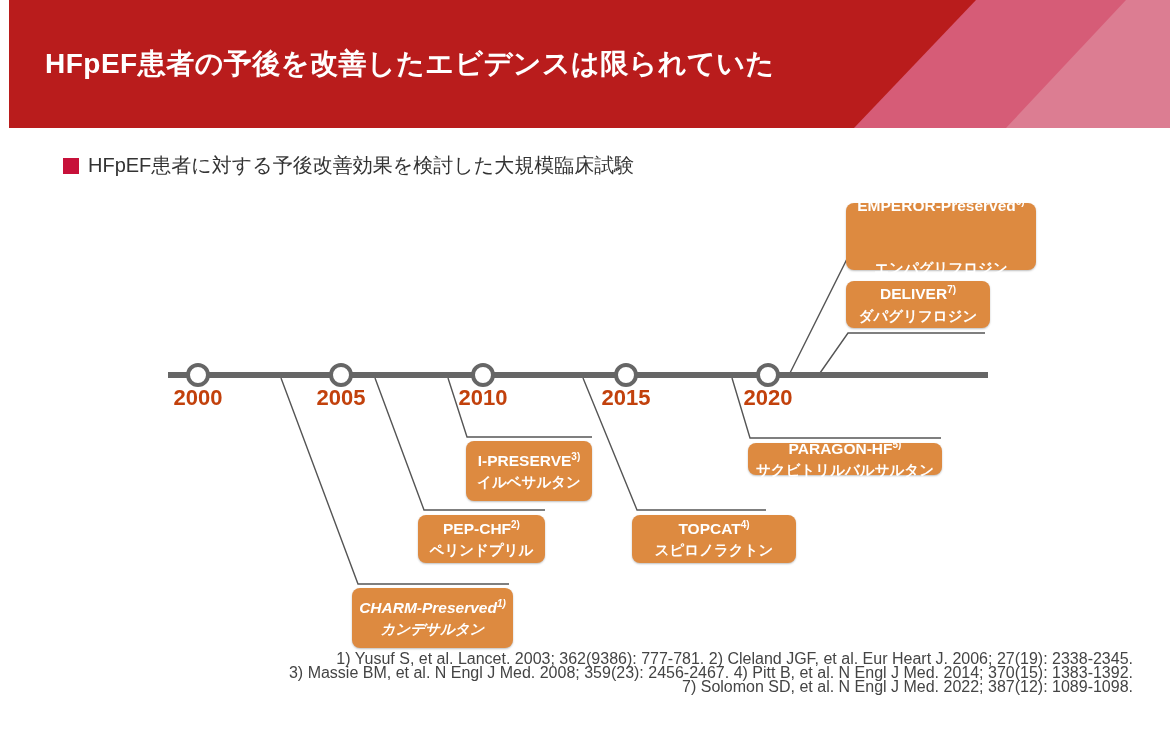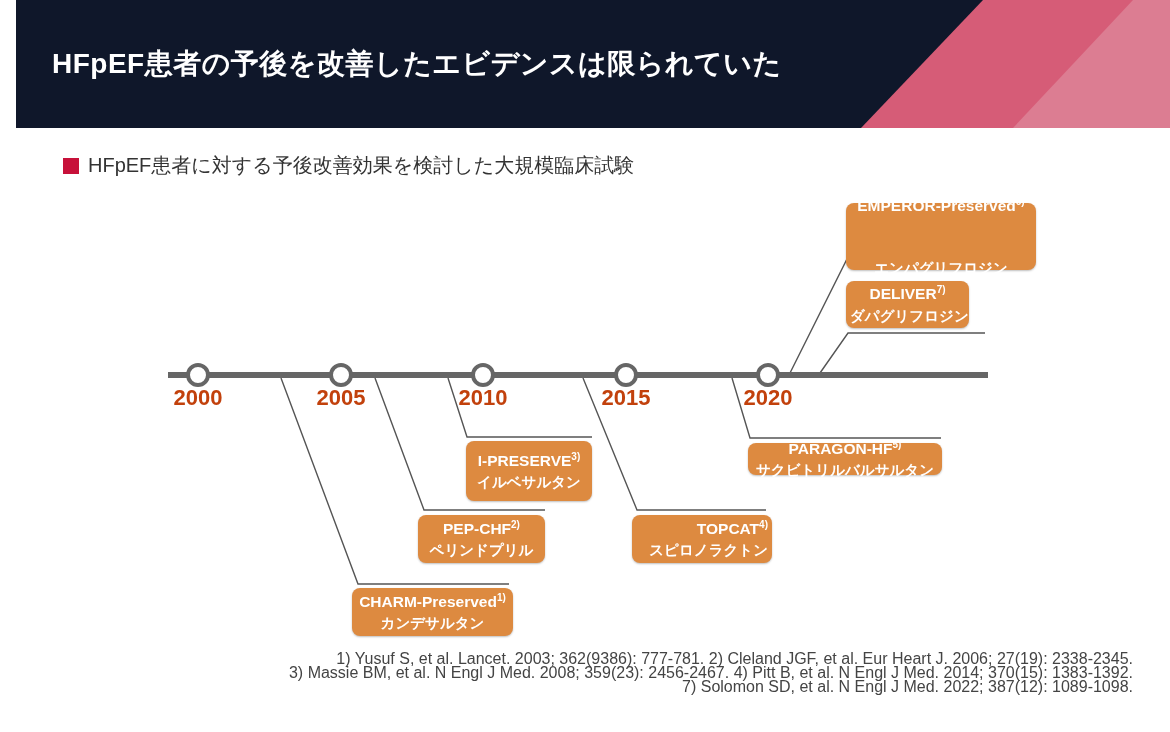--- a/index.html
+++ b/index.html
@@ -4,22 +4,22 @@
 <style>
   html,body { margin:0; padding:0; background:#fff; }
   .slide {
     position:relative; width:1170px; height:732px; overflow:hidden;
     background:#ffffff;
     font-family:"Liberation Sans","DejaVu Sans",sans-serif;
   }
 
   
   .banner {
-    position:absolute; left:16px; top:0; width:1000px; height:128px;
-    background:#0f172a;
+    position:absolute; left:9px; top:0; width:1000px; height:128px;
+    background:#b91c1c;
   }
   .banner-stripes { position:absolute; left:0; top:0; }
   .page-title {
     position:absolute; left:36px; top:0; height:128px;
     display:flex; align-items:center;
     color:#ffffff; font-size:28px; font-weight:bold; letter-spacing:0.5px;
     margin:0; z-index:2; white-space:nowrap;
   }
 
   
@@ -66,27 +66,27 @@
     background:#DD8A40; border-radius:8px;
     display:flex; flex-direction:column; justify-content:center;
     text-align:center; color:#ffffff;
     box-shadow:0 1px 2px rgba(0,0,0,0.25);
     padding:2px 4px; box-sizing:border-box;
   }
   .trial-name { font-size:15.5px; font-weight:bold; line-height:1.45; white-space:nowrap; }
   .trial-name sup { font-size:10px; font-weight:bold; }
   .trial-drug { font-size:14.5px; font-weight:bold; line-height:1.4; white-space:nowrap; }
 
-  .box-charm    { left:352px; top:588px; width:161px; height:48px; }
+  .box-charm    { left:352px; top:588px; width:161px; height:60px;font-style:italic; }
   .box-pep      { left:418px; top:515px; width:127px; height:48px; }
   .box-ipres    { left:466px; top:441px; width:126px; height:60px; }
-  .box-topcat   { left:632px; top:515px; width:140px; height:48px;text-align:right; }
+  .box-topcat   { left:632px; top:515px; width:164px; height:48px; }
   .box-paragon  { left:748px; top:443px; width:194px; height:32px; }
   .box-emperor  { left:846px; top:203px; width:190px; height:67px;gap:40px; }
-  .box-deliver  { left:846px; top:281px; width:123px; height:47px; }
+  .box-deliver  { left:846px; top:281px; width:144px; height:47px; }
 
   
   .references {
     position:absolute; right:37px; top:652px; text-align:right;
     color:#444444; font-size:16px; line-height:14px; z-index:2;
   }
 </style>
 </head>
 <body>
 

